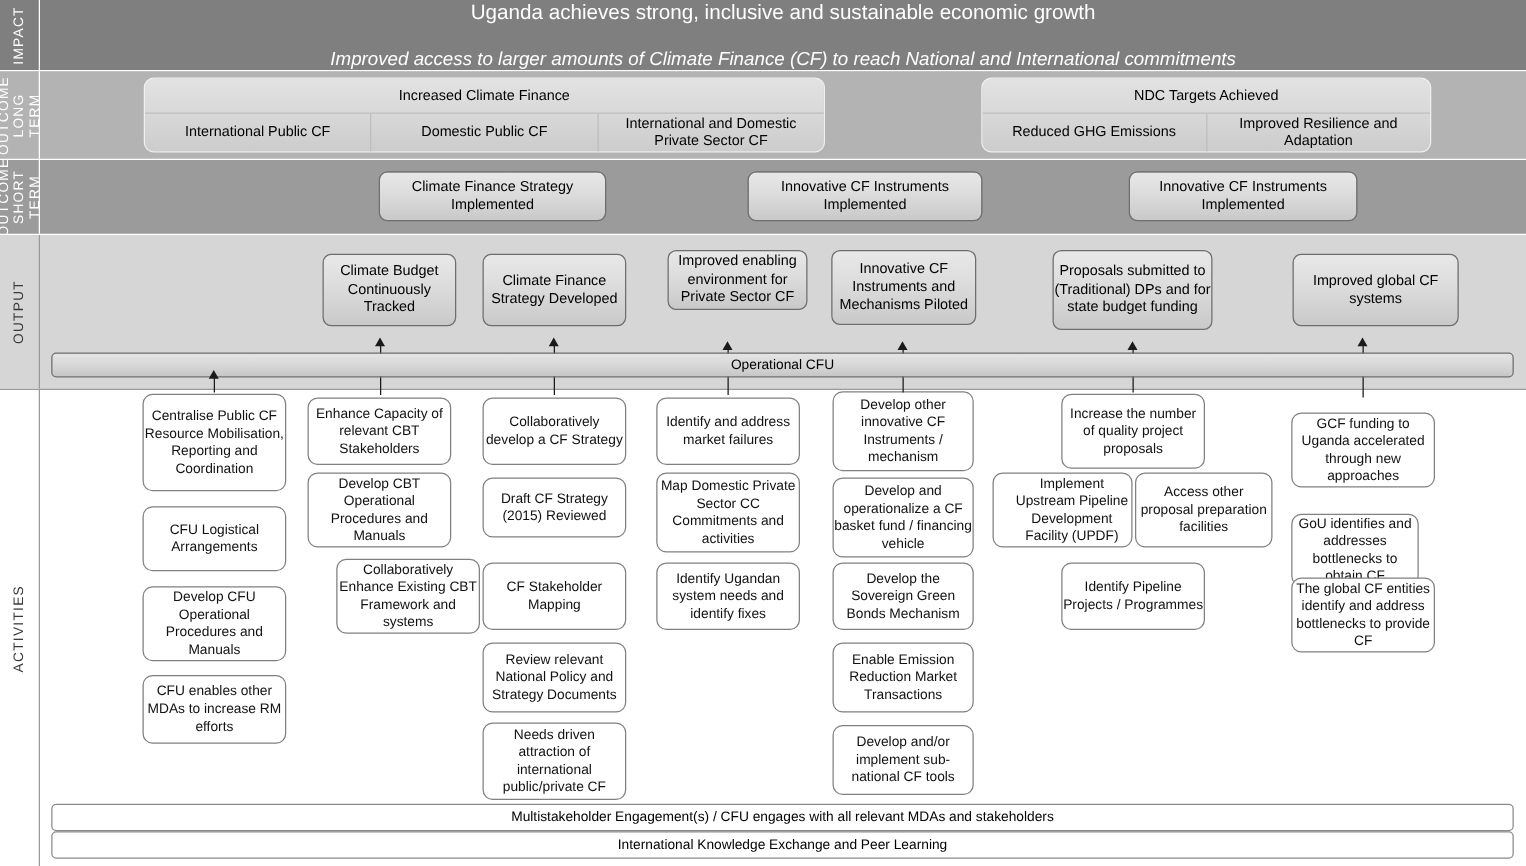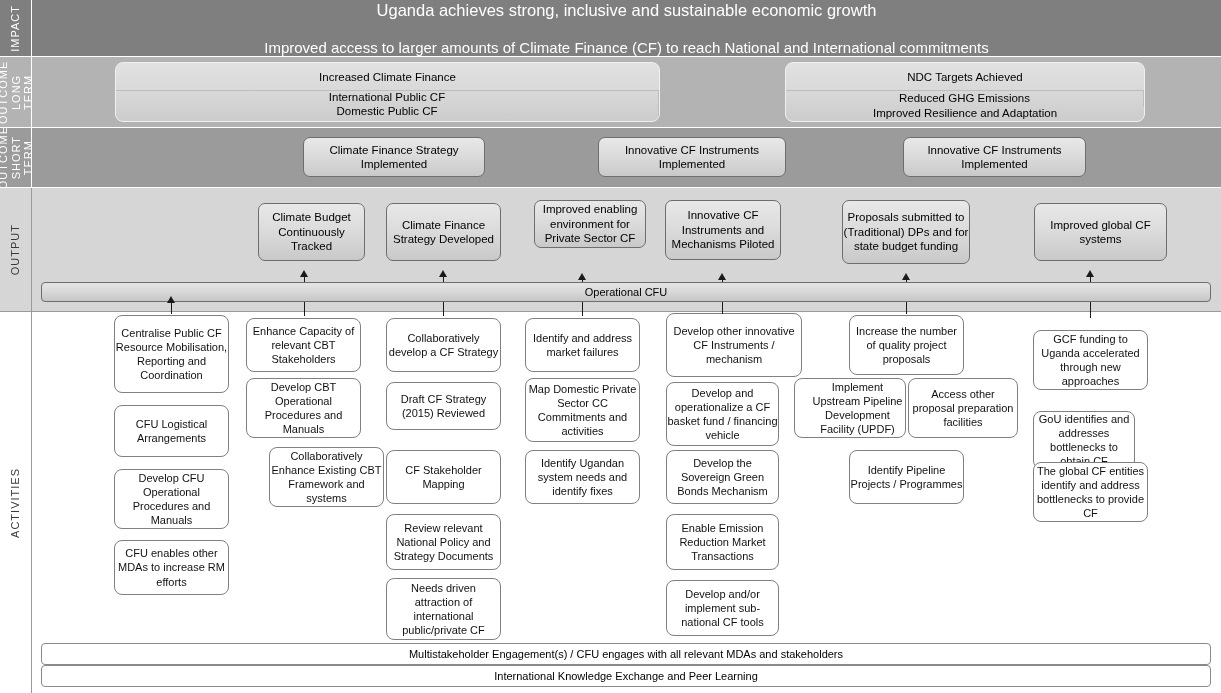--- a/index.html
+++ b/index.html
@@ -36,21 +36,21 @@
   .rail-out{border-right:1px solid #9a9a9a;background:#d6d6d6;}
   .rail-act{border-right:1px solid #9a9a9a;background:#ffffff;}
 
   
   .impact-text{
     position:absolute;left:32px;top:0;width:1189px;height:57px;
     display:flex;flex-direction:column;align-items:center;justify-content:center;
     color:#ffffff;
   }
   .impact-line1{font-size:16.5px;line-height:1.35;}
-  .impact-line2{font-size:15px;line-height:1.35;margin-top:17px;}
+  .impact-line2{font-size:15px;font-style:italic;line-height:1.35;margin-top:17px;}
 
   
   .gbox{
     box-sizing:border-box;
     border:1px solid #6e6e6e;
     border-radius:7px;
     background:linear-gradient(to bottom,#e8e8e8 0%,#dcdcdc 45%,#c9c9c9 100%);
     display:flex;align-items:center;justify-content:center;
     text-align:center;color:#000000;
     font-size:11.5px;line-height:1.25;
@@ -71,21 +71,21 @@
   .lt-group{
     position:absolute;box-sizing:border-box;
     border:1px solid #f0f0f0;border-radius:8px;
     background:linear-gradient(to bottom,#e2e2e2 0%,#d8d8d8 50%,#cccccc 100%);
     overflow:hidden;
   }
   .lt-head{
     height:27px;display:flex;align-items:center;justify-content:center;
     font-size:11.5px;color:#000;border-bottom:1px solid #bdbdbd;
   }
-  .lt-row{display:flex;height:31px;flex-direction:column;}
+  .lt-row{display:flex;height:31px;}
   .lt-cell{
     flex:1;display:flex;align-items:center;justify-content:center;
     text-align:center;font-size:11.5px;line-height:1.2;color:#000;
     border-right:1px solid #bdbdbd;padding:0 4px;box-sizing:border-box;
   }
   .lt-cell:last-child{border-right:none;}
 
   
   .cfu-bar{
     position:absolute;left:41px;top:282px;width:1170px;height:20px;
@@ -214,21 +214,21 @@
   <div class="wbox" style="left:386px;top:318px;width:115px;height:54px;">Collaboratively develop a CF Strategy</div>
   <div class="wbox" style="left:386px;top:382px;width:115px;height:48px;">Draft CF Strategy (2015) Reviewed</div>
   <div class="wbox" style="left:386px;top:450px;width:115px;height:54px;">CF Stakeholder Mapping</div>
   <div class="wbox" style="left:386px;top:514px;width:115px;height:56px;">Review relevant National Policy and Strategy Documents</div>
   <div class="wbox" style="left:386px;top:578px;width:115px;height:62px;">Needs driven attraction of international public/private CF</div>
 
   <div class="wbox" style="left:525px;top:318px;width:115px;height:54px;">Identify and address market failures</div>
   <div class="wbox" style="left:525px;top:378px;width:115px;height:64px;">Map Domestic Private Sector CC Commitments and activities</div>
   <div class="wbox" style="left:525px;top:450px;width:115px;height:54px;">Identify Ugandan system needs and identify fixes</div>
 
-  <div class="wbox" style="left:666px;top:313px;width:136px;height:64px;">Develop other innovative CF Instruments / mechanism</div>
+  <div class="wbox" style="left:666px;top:313px;width:113px;height:64px;">Develop other innovative CF Instruments / mechanism</div>
   <div class="wbox" style="left:666px;top:382px;width:113px;height:64px;">Develop and operationalize a CF basket fund / financing vehicle</div>
   <div class="wbox" style="left:666px;top:450px;width:113px;height:54px;">Develop the Sovereign Green Bonds Mechanism</div>
   <div class="wbox" style="left:666px;top:514px;width:113px;height:56px;">Enable Emission Reduction Market Transactions</div>
   <div class="wbox" style="left:666px;top:580px;width:113px;height:56px;">Develop and/or implement sub-national CF tools</div>
 
   <div class="wbox" style="left:849px;top:315px;width:115px;height:60px;">Increase the number of quality project proposals</div>
   <div class="wbox" style="left:794px;top:378px;width:112px;height:60px;padding-left:15px;">Implement Upstream Pipeline Development Facility (UPDF)</div>
   <div class="wbox" style="left:908px;top:378px;width:110px;height:60px;">Access other proposal preparation facilities</div>
   <div class="wbox" style="left:849px;top:450px;width:115px;height:54px;">Identify Pipeline Projects / Programmes</div>
 

